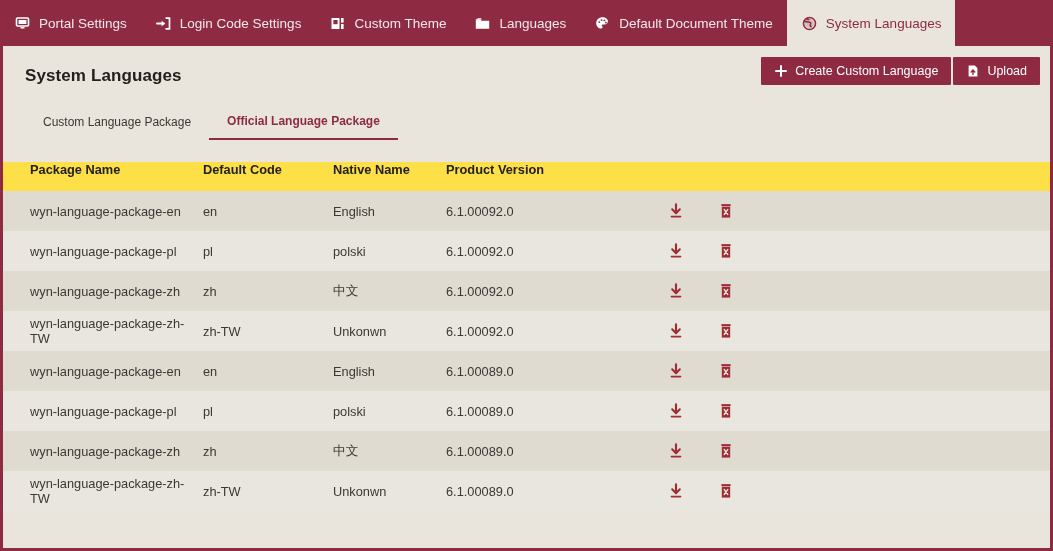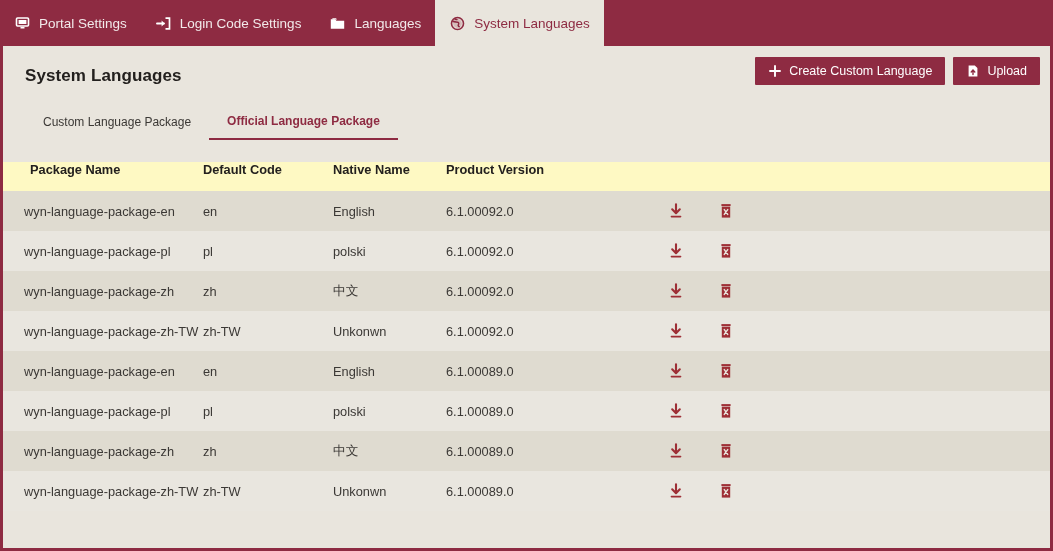--- a/index.html
+++ b/index.html
@@ -49,21 +49,21 @@
     position: relative;
     height: 58px;
   }
   .page-title {
     position: absolute; left: 22px; top: 20px;
     font-size: 17px; font-weight: bold; color: #23201e;
     letter-spacing: .1px;
   }
   .head-actions {
     position: absolute; right: 10px; top: 11px;
-    display: flex; gap: 8px;
+    display: flex; gap: 2px;
   }
   .btn {
     display: flex; align-items: center; gap: 7px;
     background: #8e2b42;
     color: #fff;
     border: none;
     height: 28px;
     padding: 0 13px;
     font-size: 12.5px;
     font-family: "Liberation Sans", sans-serif;
@@ -100,33 +100,33 @@
   .table-wrap {
     margin-top: 22px;
   }
   table { width: 100%; border-collapse: collapse; table-layout: fixed; }
   thead th {
     text-align: left;
     font-size: 12.8px;
     font-weight: bold;
     color: #23201e;
     padding: 0 0 14px 0;
-    background: #fef9c3;
+    background: #fde047;
   }
   tbody td {
     font-size: 12.8px;
     color: #3b3835;
     height: 40px;
     padding: 0;
     vertical-align: middle;
   }
   tbody tr:nth-child(odd)  { background: #dfdbd0; }
   tbody tr:nth-child(even) { background: #e9e6df; }
 
-  .c-name { padding-left: 21px; width: 200px; }
+  .c-name { padding-left: 27px; width: 200px; }
   .c-code { width: 130px; }
   .c-native { width: 113px; }
   .c-version { width: 205px; }
   .c-act1 { width: 50px; text-align: center; }
   .c-act2 { width: 50px; text-align: center; }
   .c-pad  { }
 
   thead th.c-name { padding-left: 27px; }
 
   .icon-btn {
@@ -156,31 +156,54 @@
     <span class="nav-ico">
       <svg width="17" height="17" viewBox="0 0 17 17">
         <path d="M2 8.5 H9" stroke="#fff" stroke-width="1.9" stroke-linecap="round"></path>
         <path d="M6.6 5.6 L9.6 8.5 L6.6 11.4 Z" fill="#fff"></path>
         <path d="M10.5 3.2 h4 v10.6 h-4" fill="none" stroke="#fff" stroke-width="1.7"></path>
       </svg>
     </span>
     <span>Login Code Settings</span>
   </div>
 
+  <div class="nav-tab">
+    <span class="nav-ico">
+      <svg width="17" height="17" viewBox="0 0 17 17">
+        <rect x="2.5" y="3" width="8" height="11" fill="#fff"></rect>
+        <rect x="4.4" y="5" width="4.2" height="4.2" fill="#8e2b42"></rect>
+        <rect x="12" y="3" width="2.6" height="4.6" fill="#fff"></rect>
+        <rect x="12" y="9" width="2.6" height="5" fill="#fff"></rect>
+      </svg>
+    </span>
+    <span>Custom Theme</span>
+  </div>
 
   <div class="nav-tab">
     <span class="nav-ico">
       <svg width="17" height="17" viewBox="0 0 17 17">
         <path d="M1.8 4.2 h4.4 l1.2 1.5 h7.8 v8 H1.8 Z" fill="#fff"></path>
         <path d="M3.4 3.2 h3.6 l1 1.2 H3.4 Z" fill="#fff"></path>
       </svg>
     </span>
     <span>Languages</span>
   </div>
 
+  <div class="nav-tab">
+    <span class="nav-ico">
+      <svg width="17" height="17" viewBox="0 0 17 17">
+        <path d="M8.5 2.2 C4.9 2.2 2.2 4.8 2.2 8.2 c0 3 2.2 5.3 4.9 5.3 1 0 1.5-.5 1.5-1.2 0-.9-.8-1-.8-1.8 0-.7.6-1.1 1.4-1.1h1.3c2 0 3.4-1.3 3.4-3.2 0-2.2-2.3-4-5.4-4 z" fill="#fff"></path>
+        <circle cx="5.3" cy="7.1" r=".95" fill="#8e2b42"></circle>
+        <circle cx="7.6" cy="5.1" r=".95" fill="#8e2b42"></circle>
+        <circle cx="10.4" cy="5.4" r=".95" fill="#8e2b42"></circle>
+        <circle cx="11.9" cy="7.6" r=".95" fill="#8e2b42"></circle>
+      </svg>
+    </span>
+    <span>Default Document Theme</span>
+  </div>
 
   <div class="nav-tab active">
     <span class="nav-ico">
       <svg width="17" height="17" viewBox="0 0 17 17">
         <circle cx="8.5" cy="8.5" r="6" fill="none" stroke="#8e2b42" stroke-width="1.6"></circle>
         <path d="M3.4 6 C6 7.6 8.2 6.3 9.4 7.6 c1 1.1-.2 2-.2 3 0 .8.7 1.1 1.5 1.4 M5.6 3.5 c.6 1 1.9 1.2 2.9.8" fill="none" stroke="#8e2b42" stroke-width="1.5"></path>
         <circle cx="8.5" cy="8.5" r="4.4" fill="#8e2b42" opacity=".22"></circle>
       </svg>
     </span>
     <span>System Languages</span>

